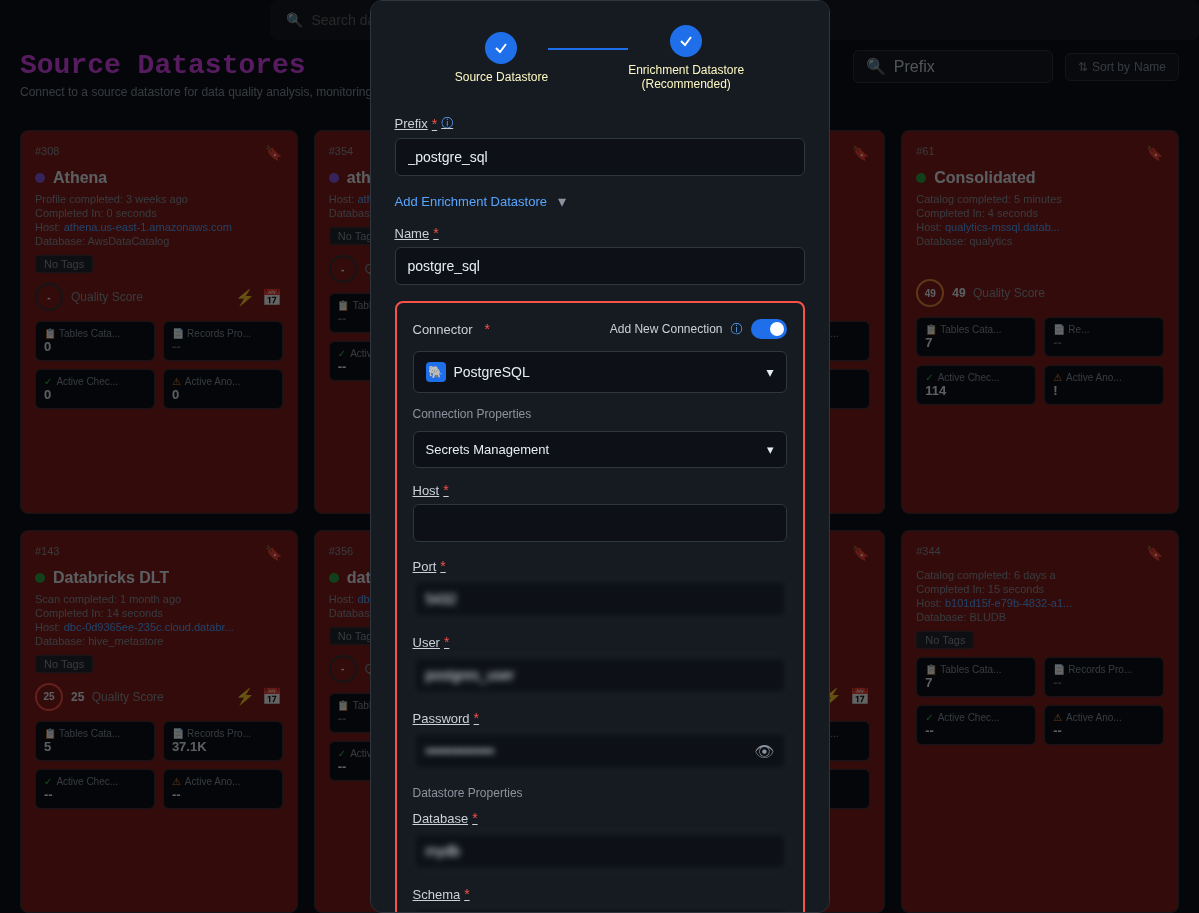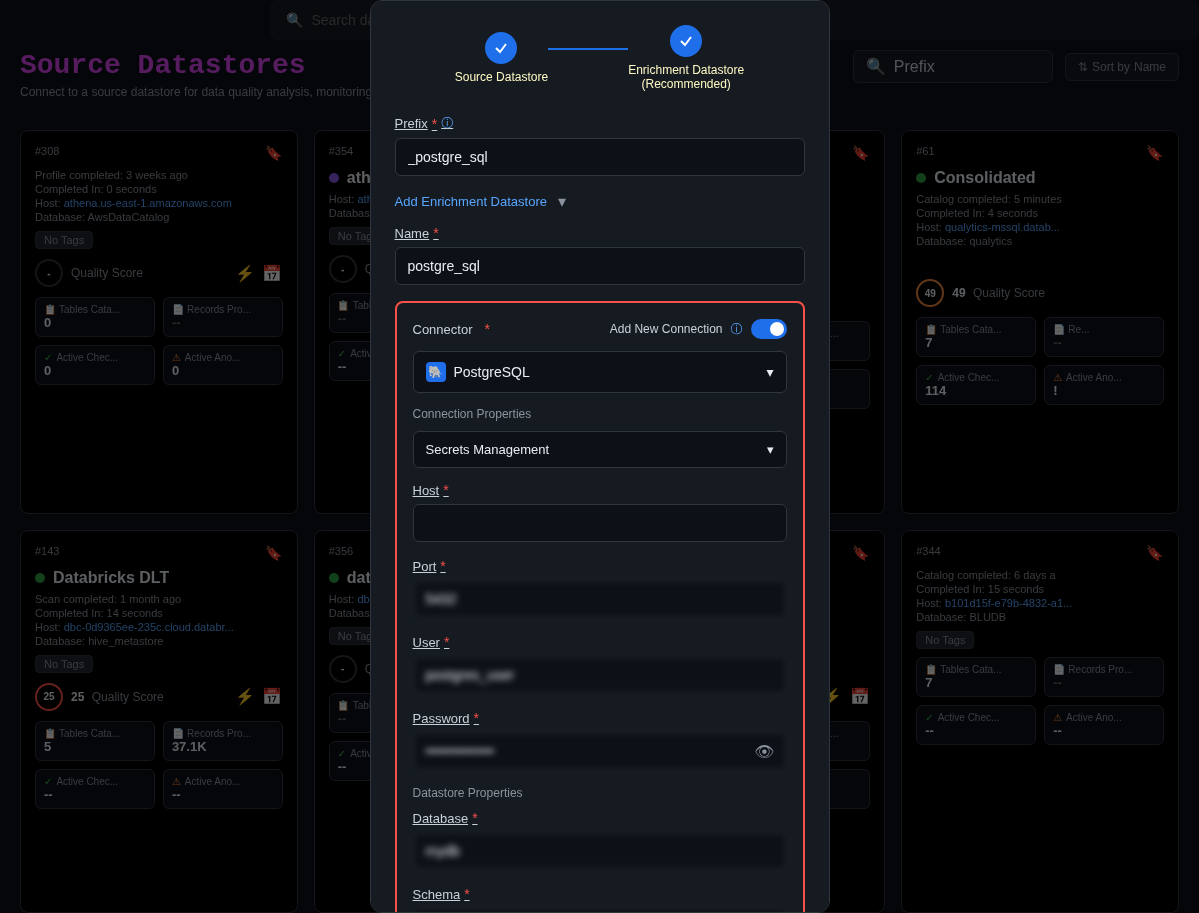--- a/index.html
+++ b/index.html
@@ -95,21 +95,21 @@
       left: 0;
       right: 0;
       bottom: 0;
       padding: 0 20px;
       display: grid;
       grid-template-columns: repeat(4, 1fr);
       gap: 16px;
     }
 
     .ds-card {
-      background: #000000;
+      background: #7f1d1d;
       border: 1px solid #30363d;
       border-radius: 8px;
       padding: 14px;
       position: relative;
       overflow: hidden;
     }
 
     .card-header {
       display: flex;
       align-items: flex-start;
@@ -527,20 +527,24 @@
     </div>
   </div>
 
   <div class="cards-grid">
 
     <div class="ds-card">
       <div class="card-header">
         <span class="card-id">#308</span>
         <span class="bookmark-icon">🔖</span>
       </div>
+      <div class="card-name-row">
+        <div class="status-dot dot-purple"></div>
+        <span class="card-title">Athena</span>
+      </div>
       <div class="card-meta">Profile completed: <span>3 weeks ago</span></div>
       <div class="card-meta">Completed In: 0 seconds</div>
       <div class="card-meta">Host: <a>athena.us-east-1.amazonaws.com</a></div>
       <div class="card-meta">Database: AwsDataCatalog</div>
       <div class="tag">No Tags</div>
       <div class="quality-row">
         <div class="quality-circle">-</div>
         <span class="quality-label">Quality Score</span>
         <span style="color:#58a6ff;margin-left:auto;">⚡</span>
         <span style="color:#58a6ff;">📅</span>

